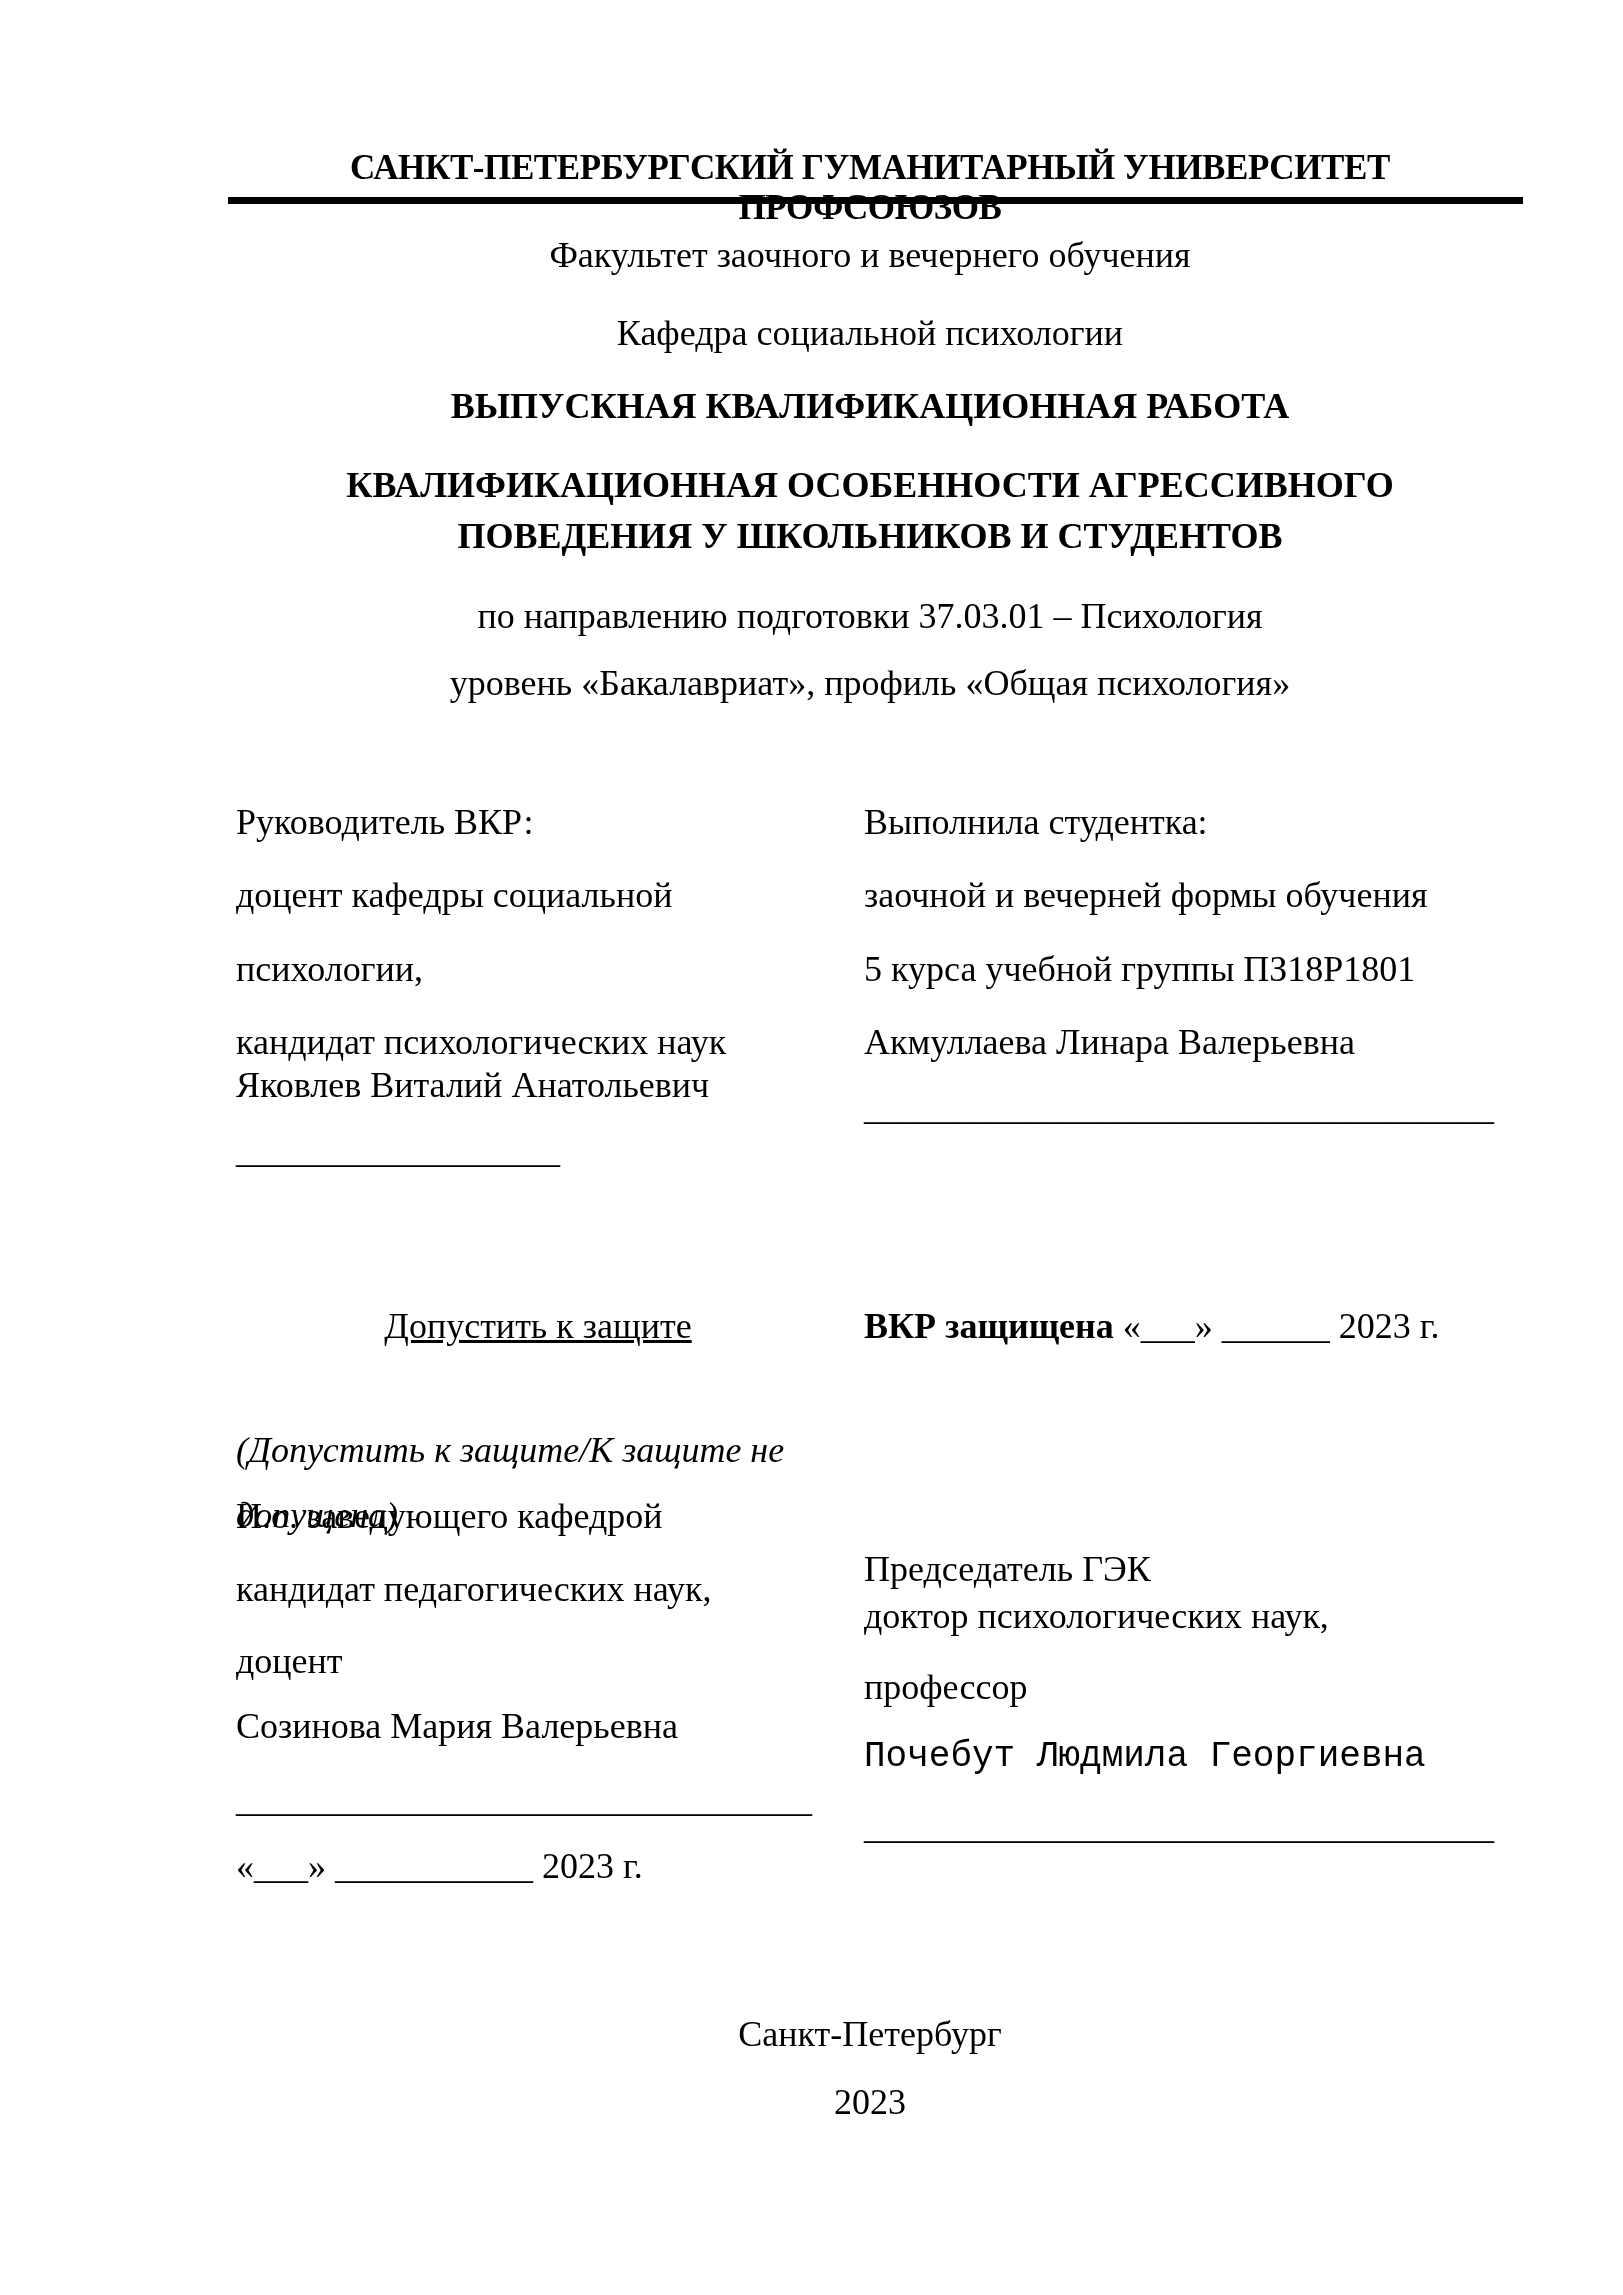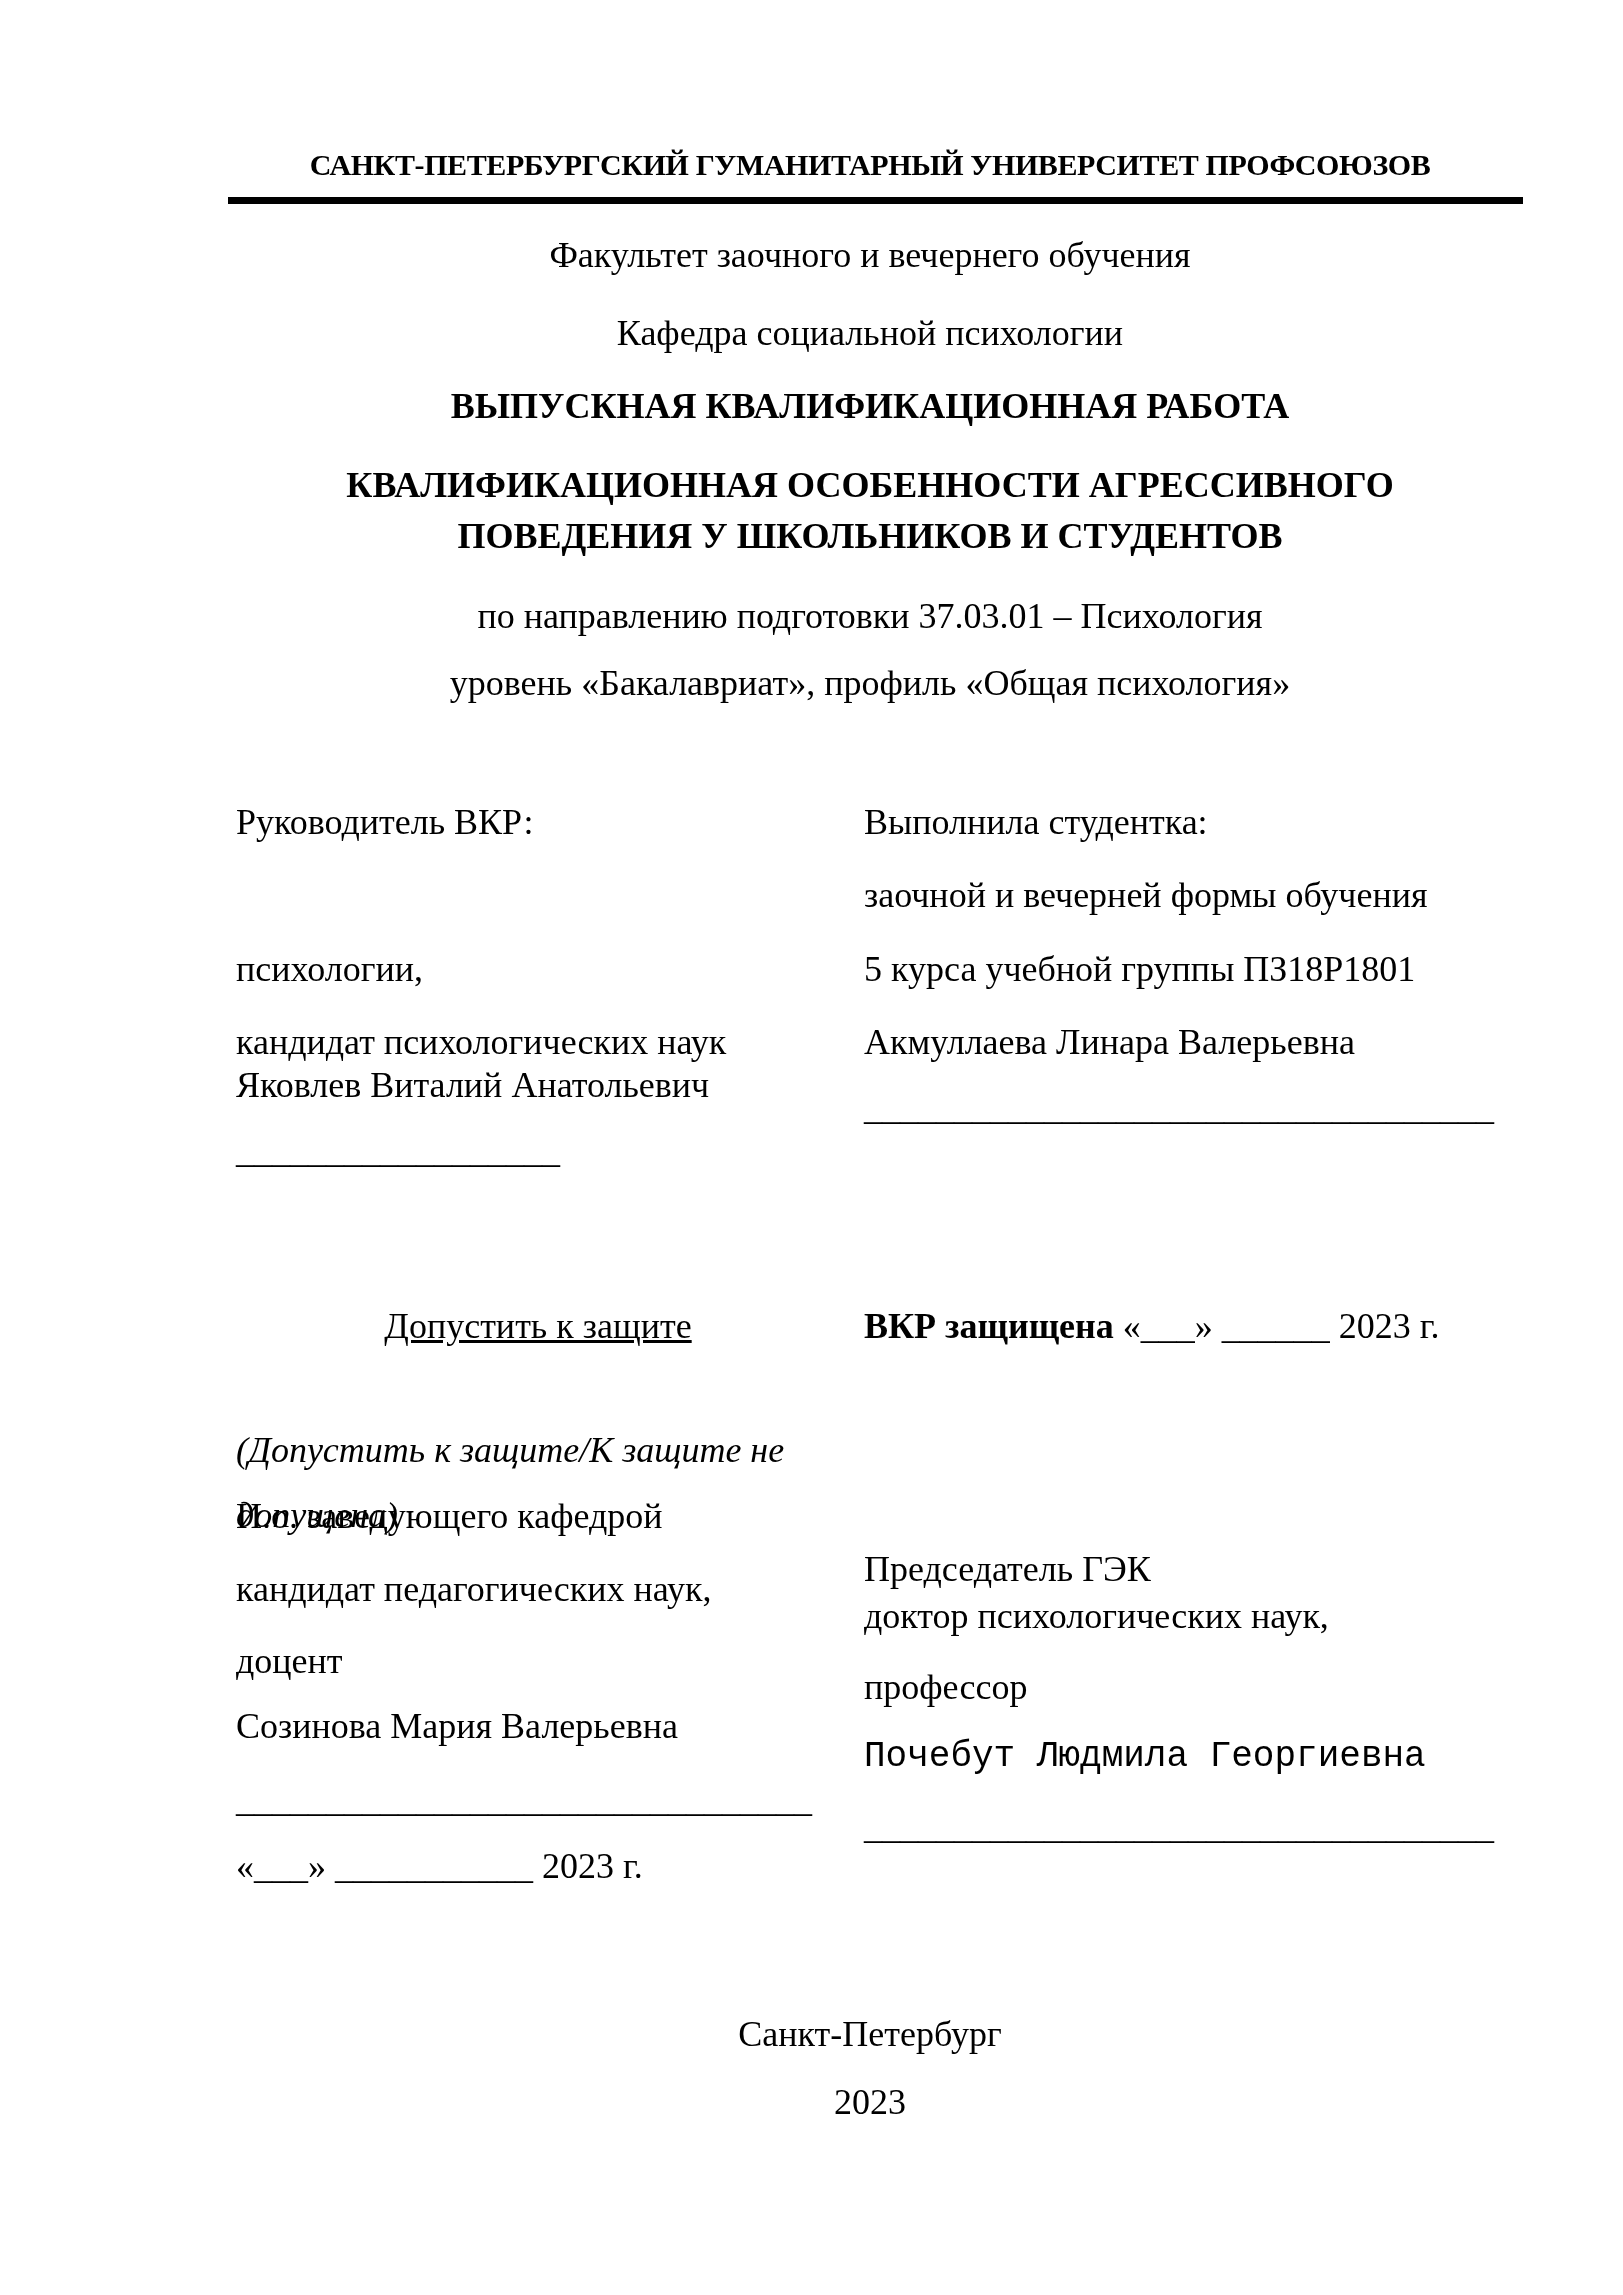--- a/index.html
+++ b/index.html
@@ -27,21 +27,21 @@
   .centered {
     left: 236px;
     width: 1268px;
     text-align: center;
     white-space: normal;
   }
   .bold { font-weight: bold; }
   .italic { font-style: italic; }
   .underlined { text-decoration: underline; }
   .smallcaps-header {
-    font-size: 30px;
+    font-size: 35px;
     letter-spacing: -0.4px;
   }
   .header-rule {
     position: absolute;
     left: 228px;
     top: 197px;
     width: 1295px;
     height: 7px;
     background: #000000;
   }
@@ -66,20 +66,21 @@
 
   <div class="line centered" style="top:235px;">Факультет заочного и вечернего обучения</div>
   <div class="line centered" style="top:313px;">Кафедра социальной психологии</div>
   <div class="line centered bold" style="top:386px;">ВЫПУСКНАЯ КВАЛИФИКАЦИОННАЯ РАБОТА</div>
   <div class="line centered bold" style="top:465px;">КВАЛИФИКАЦИОННАЯ ОСОБЕННОСТИ АГРЕССИВНОГО</div>
   <div class="line centered bold" style="top:516px;">ПОВЕДЕНИЯ У ШКОЛЬНИКОВ И СТУДЕНТОВ</div>
   <div class="line centered" style="top:596px;">по направлению подготовки 37.03.01 – Психология</div>
   <div class="line centered" style="top:663px;">уровень «Бакалавриат», профиль «Общая психология»</div>
 
   <div class="line leftcol" style="top:802px;">Руководитель ВКР:</div>
+  <div class="line leftcol" style="top:875px;">доцент кафедры социальной</div>
   <div class="line leftcol" style="top:949px;">психологии,</div>
   <div class="line leftcol" style="top:1022px;">кандидат психологических наук</div>
   <div class="line leftcol" style="top:1065px;">Яковлев Виталий Анатольевич</div>
   <div class="line leftcol sig" style="top:1130px;">__________________</div>
 
   <div class="line rightcol" style="top:802px;">Выполнила студентка:</div>
   <div class="line rightcol" style="top:875px;">заочной и вечерней формы обучения</div>
   <div class="line rightcol" style="top:949px;">5 курса учебной группы ПЗ18Р1801</div>
   <div class="line rightcol" style="top:1022px;">Акмуллаева Линара Валерьевна</div>
   <div class="line rightcol sig" style="top:1087px;">___________________________________</div>

